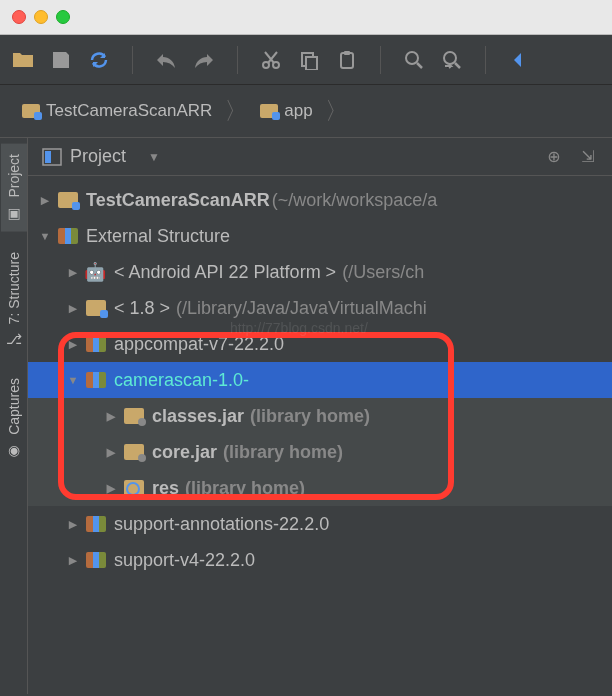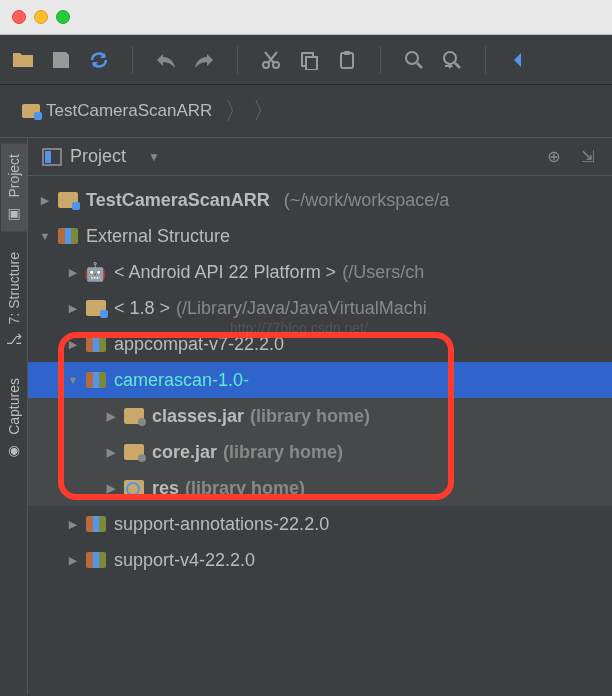--- a/index.html
+++ b/index.html
@@ -155,20 +155,24 @@
       </span>
   </div>
 </div>
 
 <div class="breadcrumb">
   <div class="crumb">
     <span class="folder-icon blue-dot"></span>
     <span>TestCameraScanARR</span>
   </div>
   <span class="crumb-sep">〉</span>
+  <div class="crumb">
+    <span class="folder-icon blue-dot"></span>
+    <span>app</span>
+  </div>
   <span class="crumb-sep">〉</span>
 </div>
 
 <div class="main">
   <div class="sidebar">
     <div class="sidebar-tab active">
       <span class="sidebar-icon">▣</span>
       <span>Project</span>
     </div>
     <div class="sidebar-tab" style="margin-top:10px;">
@@ -195,21 +199,21 @@
         <span class="panel-action-icon">⊕</span>
         <span class="panel-action-icon">⇲</span>
       </div>
     </div>
 
     <div class="tree">
       <div class="tree-row">
         <span class="arrow collapsed"></span>
         <span class="tree-icon folder-tree blue"></span>
         <b>TestCameraScanARR</b>
-        <span class="dim" style="margin-left:14px;">(~/work/workspace/a</span>
+        <span class="dim" style="margin-left:2px;">(~/work/workspace/a</span>
       </div>
 
       <div class="tree-row">
         <span class="arrow expanded"></span>
         <span class="tree-icon lib-icon"></span>
         <span>External Structure</span>
       </div>
 
       <div class="tree-row indent-1">
         <span class="arrow collapsed"></span>

